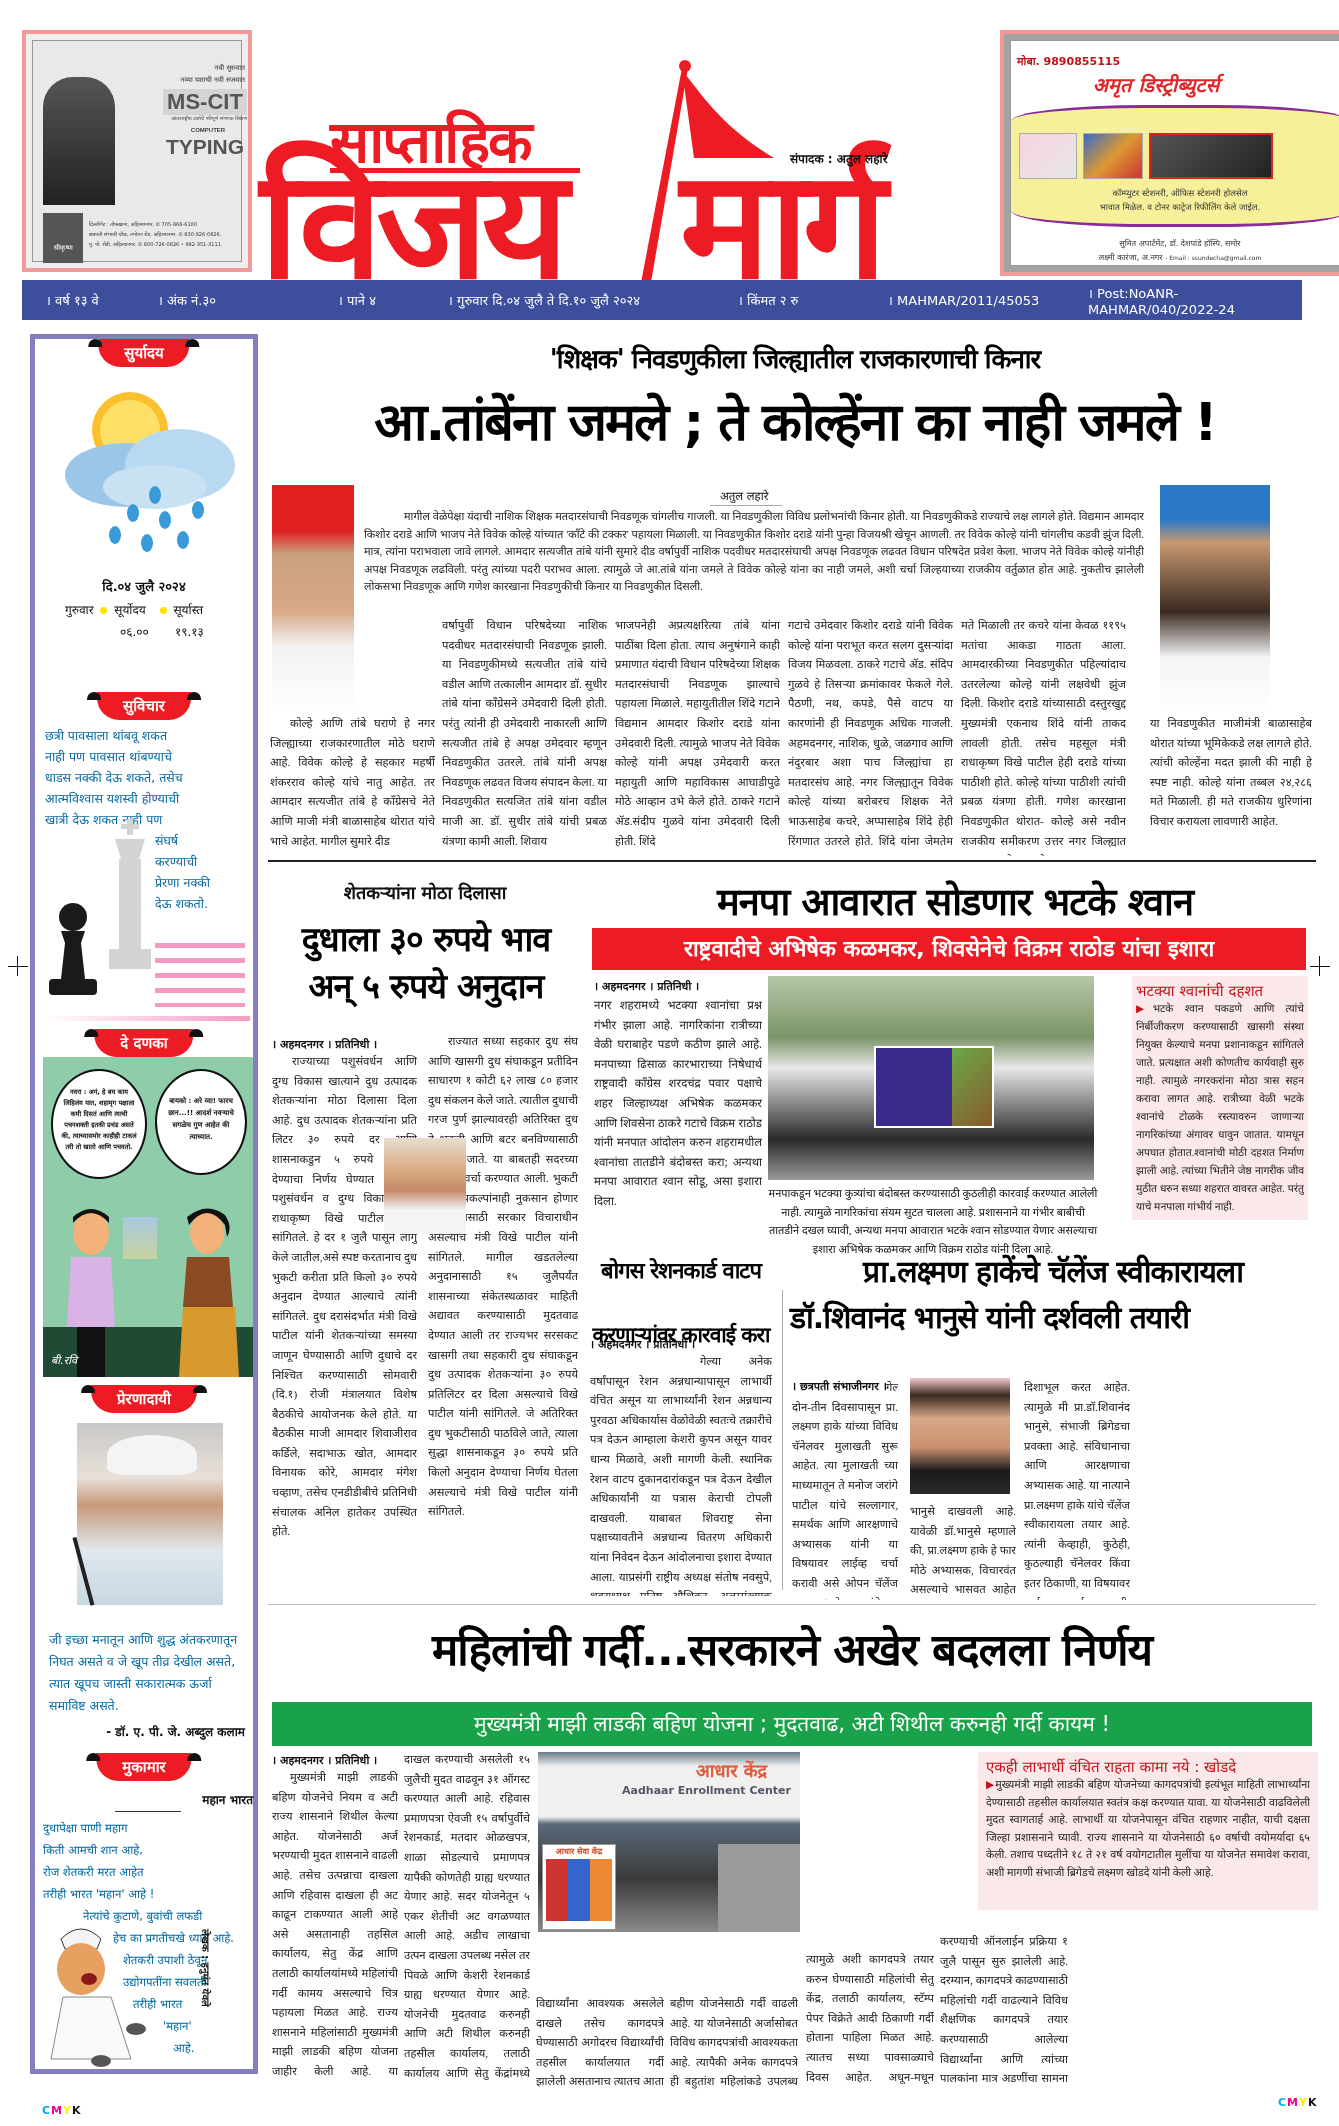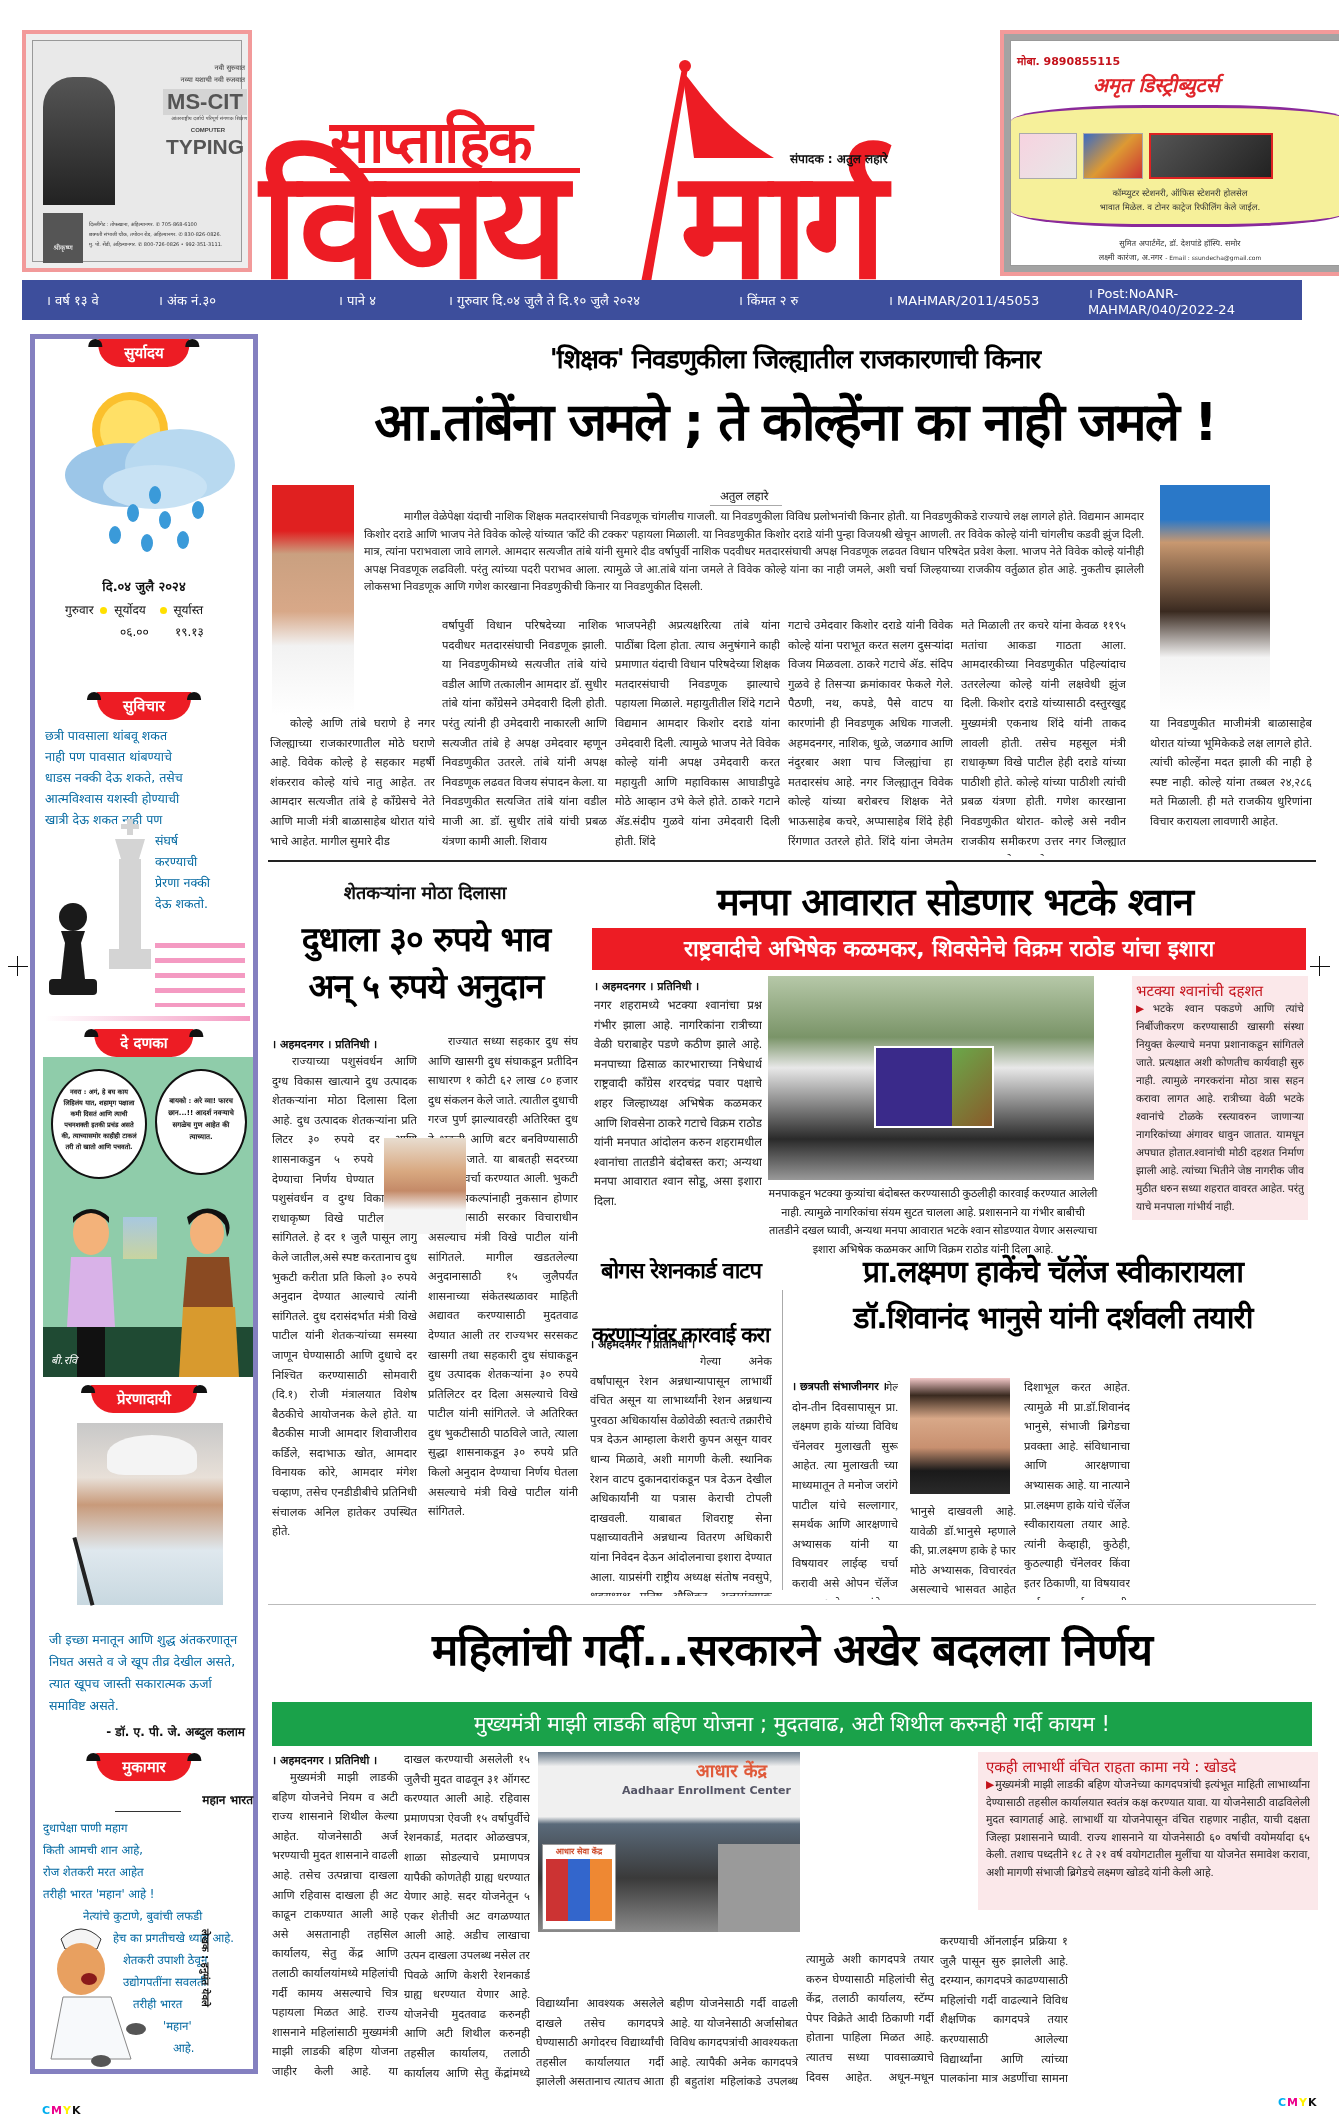--- a/index.html
+++ b/index.html
@@ -263,21 +263,21 @@
   </div>
 </div>
 
 <div class="abs hl" style="left:588px;top:1254px;width:186px;text-align:center;font-size:22px;">बोगस रेशनकार्ड वाटप</div>
 <div class="abs hl" style="left:584px;top:1290px;width:194px;text-align:center;font-size:21px;margin-top:30px;">करणाऱ्यांवर कारवाई करा</div>
 <div class="abs" style="left:590px;top:1336px;font-weight:bold;font-size:11px;">। अहमदनगर । प्रतिनिधी ।</div>
 <div class="abs col" style="left:590px;top:1352px;width:182px;height:244px;text-indent:110px;">गेल्या अनेक वर्षांपासून रेशन अन्नधान्यापासून लाभार्थी वंचित असून या लाभार्थ्यांनी रेशन अन्नधान्य पुरवठा अधिकार्यास वेळोवेळी स्वतःचे तक्रारीचे पत्र देऊन आम्हाला केशरी कुपन असून यावर धान्य मिळावे, अशी मागणी केली. स्थानिक रेशन वाटप दुकानदारांकडून पत्र देऊन देखील अधिकार्यांनी या पत्रास केराची टोपली दाखवली. याबाबत शिवराष्ट्र सेना पक्षाच्यावतीने अन्नधान्य वितरण अधिकारी यांना निवेदन देऊन आंदोलनाचा इशारा देण्यात आला. याप्रसंगी राष्ट्रीय अध्यक्ष संतोष नवसुपे, शहराध्यक्ष मनिष औशिकर, अल्पसंख्याक आघडी प्रमुख अनुप गांधी, महिला आघाडी प्रमुख अर्चना परकाळे, संघटन मंत्री नवनाथ मोरे, सागर भंडारी आदी कार्यकर्ते उपस्थित होते</div>
 <div class="abs" style="left:782px;top:1290px;width:1px;height:300px;background:#aaa;"></div>
 
 <div class="abs hl" style="left:790px;top:1250px;width:526px;text-align:center;font-size:30px;">प्रा.लक्ष्मण हाकेंचे चॅलेंज स्वीकारायला</div>
-<div class="abs hl" style="left:790px;top:1296px;width:526px;text-align:center;font-size:30px;">डॉ.शिवानंद भानुसे यांनी दर्शवली तयारी</div>
+<div class="abs hl" style="left:790px;top:1296px;width:526px;font-size:30px;">डॉ.शिवानंद भानुसे यांनी दर्शवली तयारी</div>
 <div class="abs" style="left:792px;top:1378px;font-weight:bold;font-size:11px;">। छत्रपती संभाजीनगर ।</div>
 <div class="abs col" style="left:792px;top:1378px;width:106px;height:222px;text-indent:94px;">गेल्या दोन-तीन दिवसापासून प्रा. लक्ष्मण हाके यांच्या विविध चॅनेलवर मुलाखती सुरू आहेत. त्या मुलाखती च्या माध्यमातून ते मनोज जरांगे पाटील यांचे सल्लागार, समर्थक आणि आरक्षणाचे अभ्यासक यांनी या विषयावर लाईव्ह चर्चा करावी असे ओपन चॅलेंज करत आहेत. त्यांचे ह चॅलेंज स्विकारण्याची तयारी संभाजी ब्रिगेडचे प्रदेश प्रवक्त तथा आरक्षणाचे अभ्यासक डॉ.शिवानंद</div>
 <div class="abs photo" style="left:910px;top:1378px;width:100px;height:116px;background:linear-gradient(180deg,#f2c8c8 0%,#3a2a20 15%,#d8a888 35%,#c89070 60%,#1a1a1a 80%,#2a2a2a);"></div>
 <div class="abs col" style="left:910px;top:1502px;width:106px;height:98px;">भानुसे दाखवली आहे. यावेळी डॉ.भानुसे म्हणाले की, प्रा.लक्ष्मण हाके हे फार मोठे अभ्यासक, विचारवंत असल्याचे भासवत आहेत व जनतेला खोटी व चुकीची माहिती देत आहेत. जनतेची</div>
 <div class="abs col" style="left:1024px;top:1378px;width:106px;height:222px;">दिशाभूल करत आहेत. त्यामुळे मी प्रा.डॉ.शिवानंद भानुसे, संभाजी ब्रिगेडचा प्रवक्ता आहे. संविधानाचा आणि आरक्षणाचा अभ्यासक आहे. या नात्याने प्रा.लक्ष्मण हाके यांचे चॅलेंज स्वीकारायला तयार आहे. त्यांनी केव्हाही, कुठेही, कुठल्याही चॅनेलवर किंवा इतर ठिकाणी, या विषयावर लाईव्ह चर्चा करावी. जनतेलाही कळेल खरं काय ? खोटं काय? आणि दूध का दूध पाणी का पाणी होऊन जाऊ द्या. असे ते म्हणाले आहे.</div>
 
 <div class="abs" style="left:268px;top:1604px;width:1048px;height:1px;background:#bbb;"></div>
 
 <div class="abs hl" style="left:262px;top:1618px;width:1060px;text-align:center;font-size:44px;">महिलांची गर्दी...सरकारने अखेर बदलला निर्णय</div>
 <div class="abs greenbar" style="left:272px;top:1702px;width:1040px;height:44px;line-height:44px;font-size:21px;">मुख्यमंत्री माझी लाडकी बहिण योजना ; मुदतवाढ, अटी शिथील करुनही गर्दी कायम !</div>

